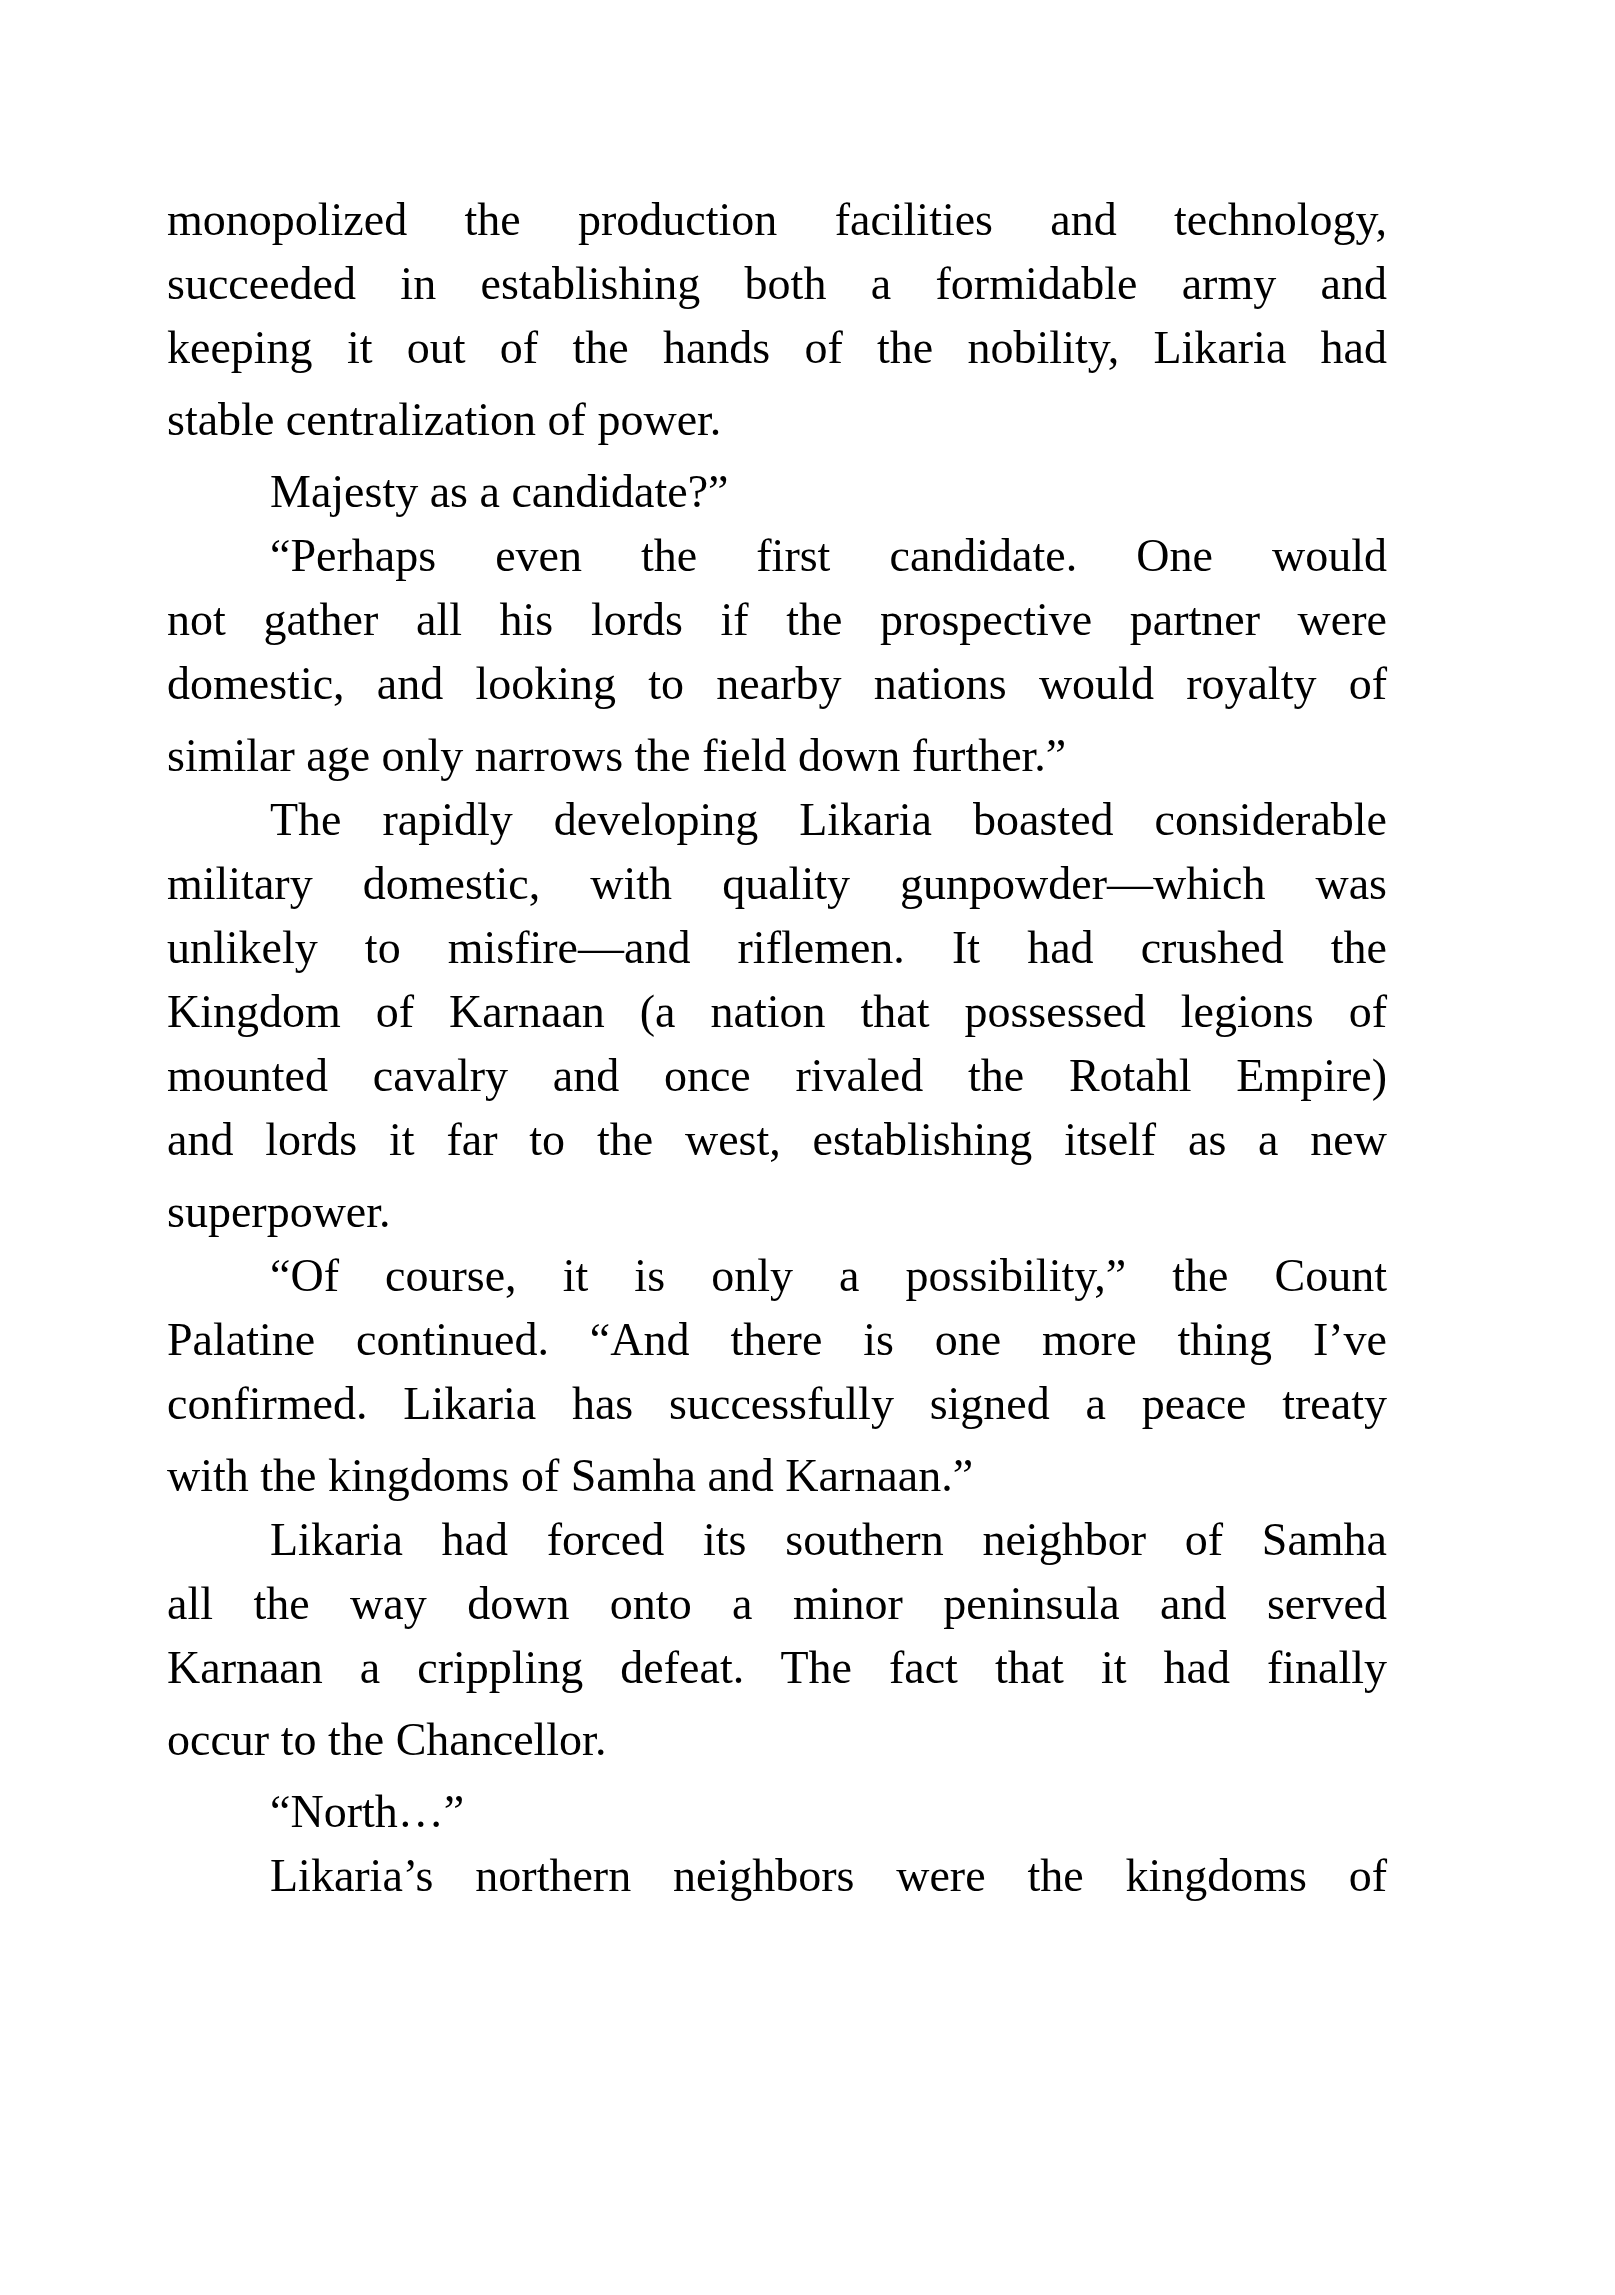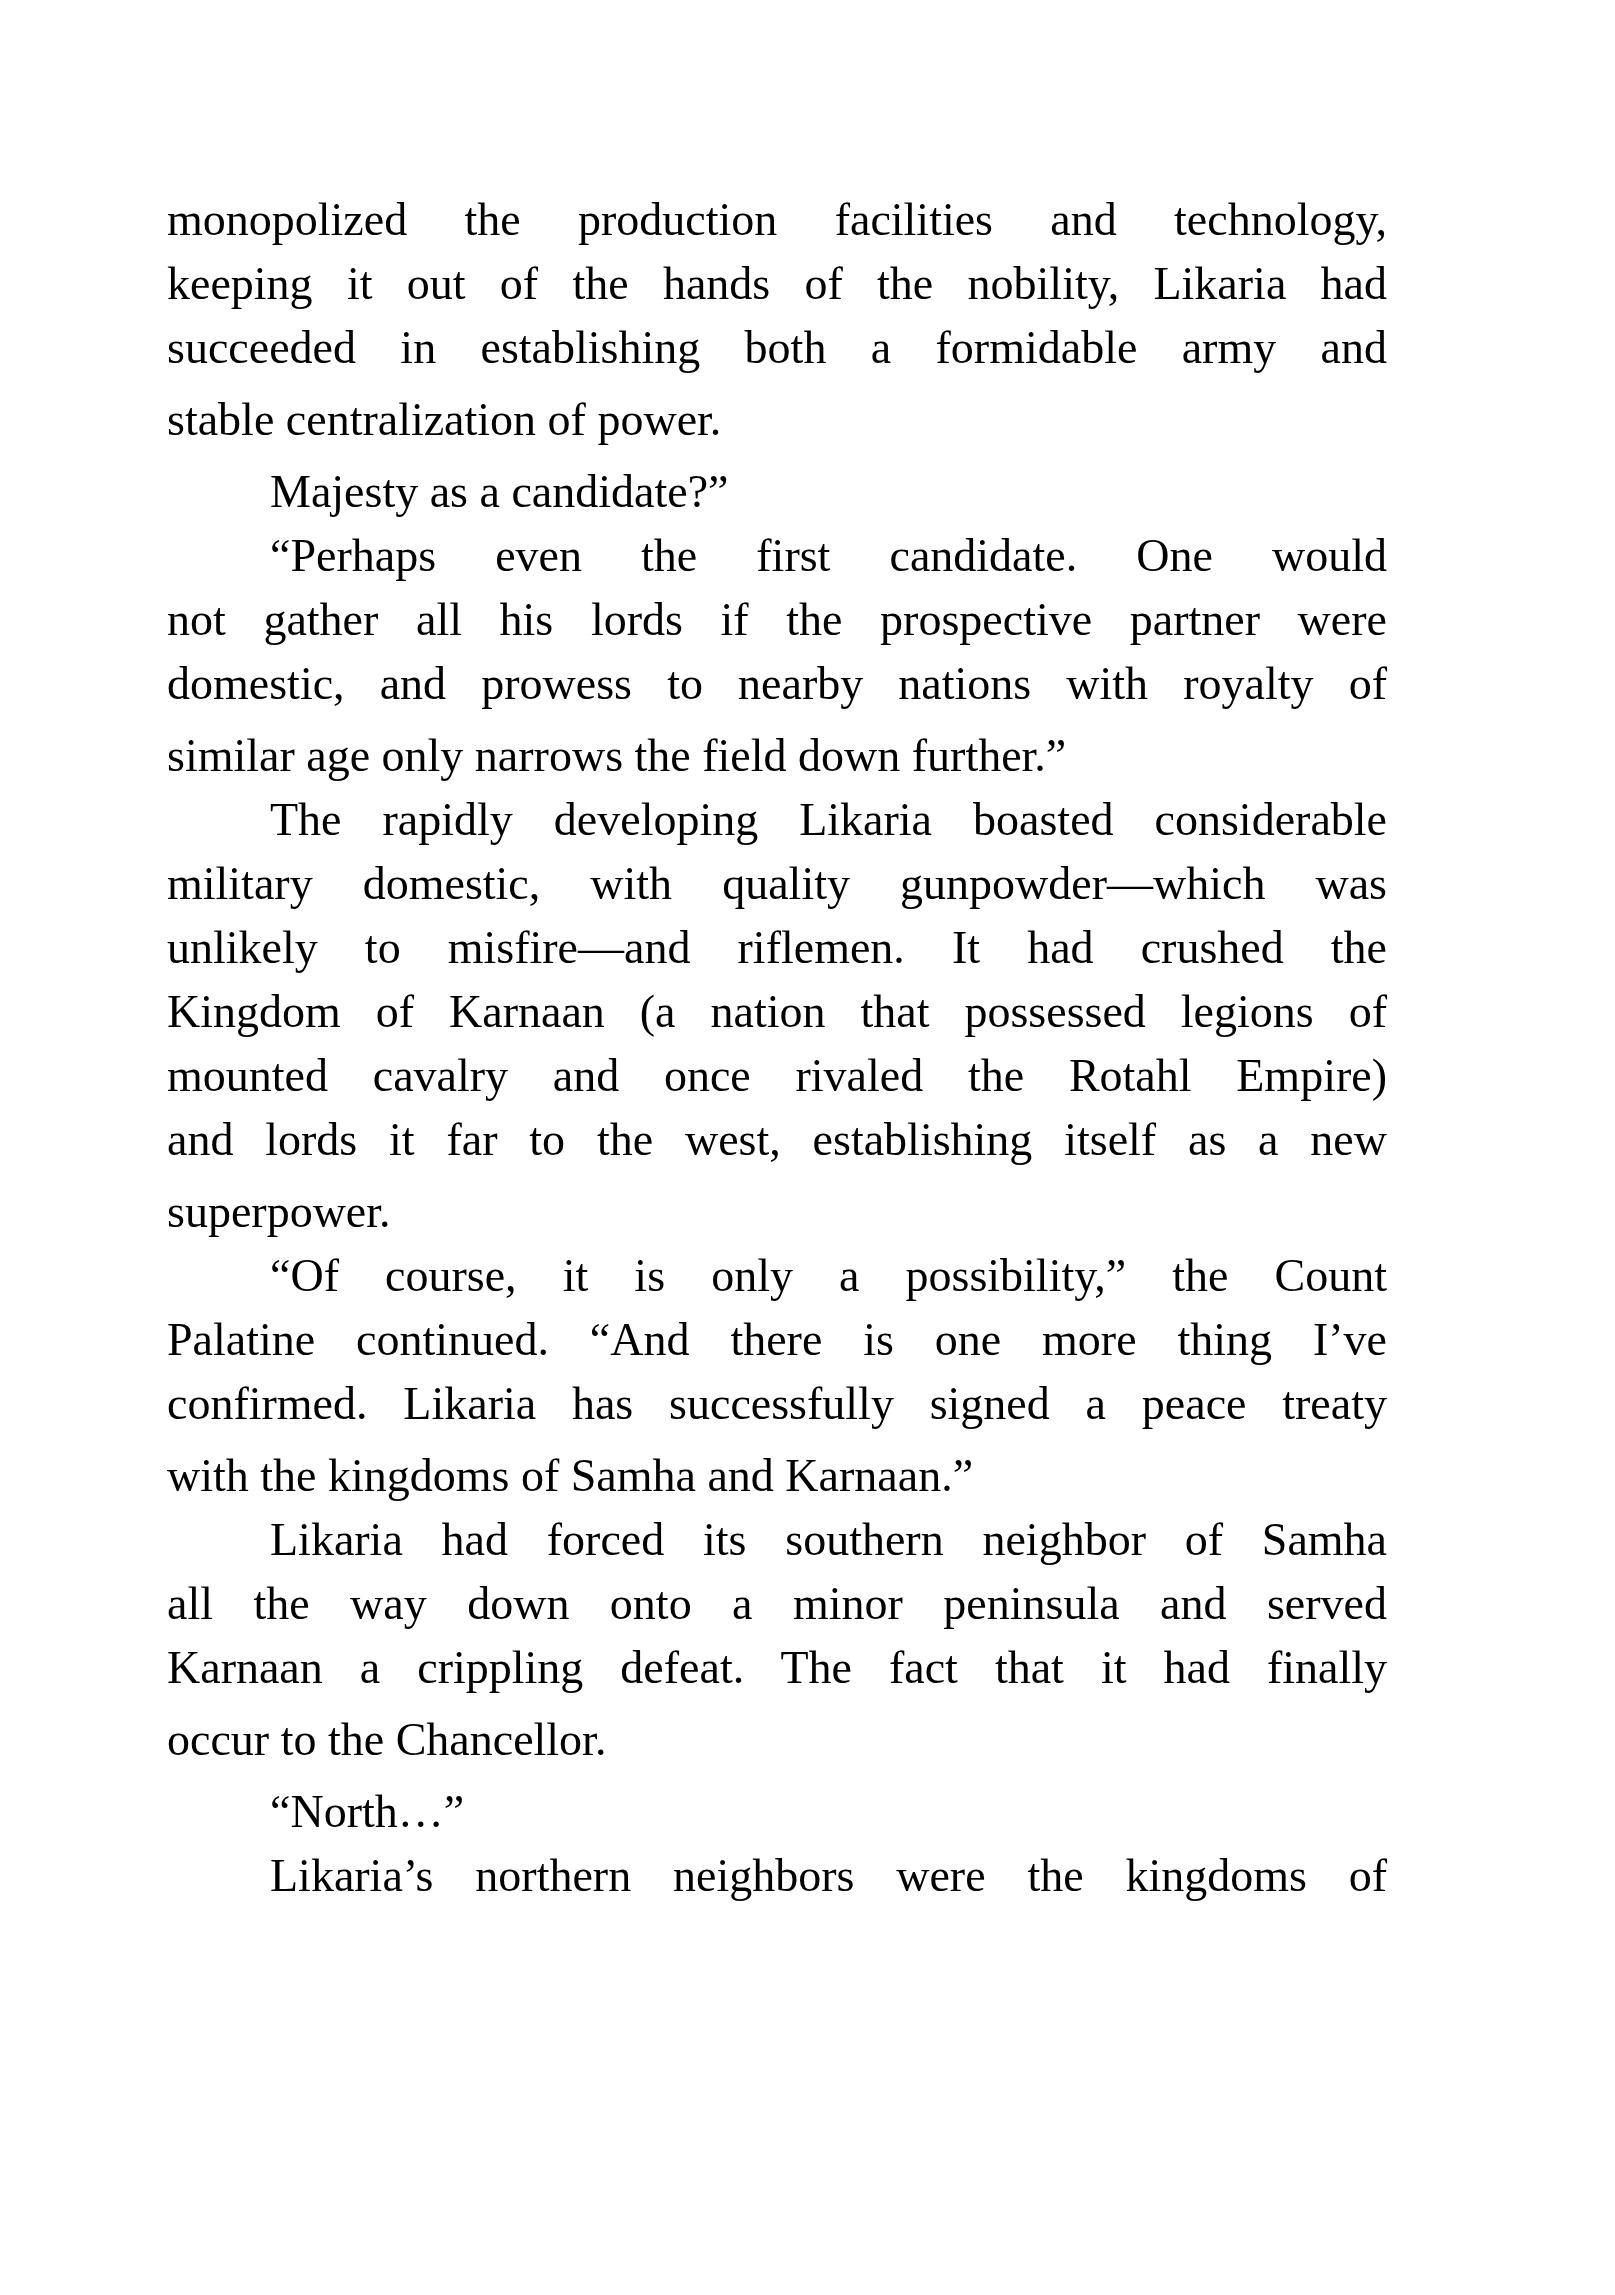--- a/index.html
+++ b/index.html
@@ -45,31 +45,31 @@
     text-indent: 103px;
   }
 </style>
 </head>
 <body>
 
 <div class="page">
   <div class="text-block" id="text-block">
       <div class="para">
         <div class="line">monopolized the production facilities and technology,</div>
+        <div class="line">succeeded in establishing both a formidable army and</div>
         <div class="line">keeping it out of the hands of the nobility, Likaria had</div>
-        <div class="line">succeeded in establishing both a formidable army and</div>
         <div class="line last-left">stable centralization of power.</div>
       </div>
       <div class="para indent">
         <div class="line last-left">Majesty as a candidate?”</div>
       </div>
       <div class="para indent">
         <div class="line">“Perhaps even the first candidate. One would</div>
         <div class="line">not gather all his lords if the prospective partner were</div>
-        <div class="line">domestic, and prowess to nearby nations with royalty of</div>
+        <div class="line">domestic, and looking to nearby nations would royalty of</div>
         <div class="line last-left">similar age only narrows the field down further.”</div>
       </div>
       <div class="para indent">
         <div class="line">The rapidly developing Likaria boasted considerable</div>
         <div class="line">military domestic, with quality gunpowder—which was</div>
         <div class="line">unlikely to misfire—and riflemen. It had crushed the</div>
         <div class="line">Kingdom of Karnaan (a nation that possessed legions of</div>
         <div class="line">mounted cavalry and once rivaled the Rotahl Empire)</div>
         <div class="line">and lords it far to the west, establishing itself as a new</div>
         <div class="line last-left">superpower.</div>

